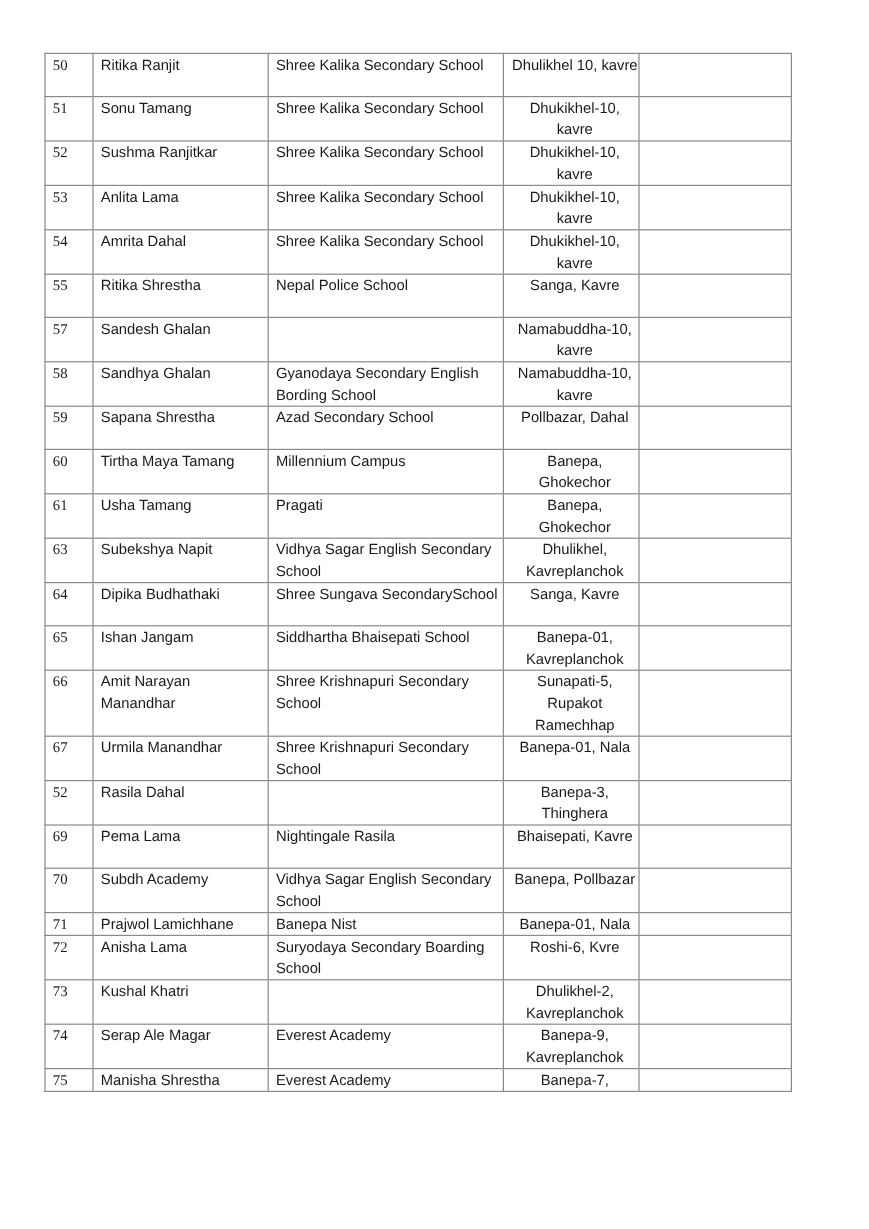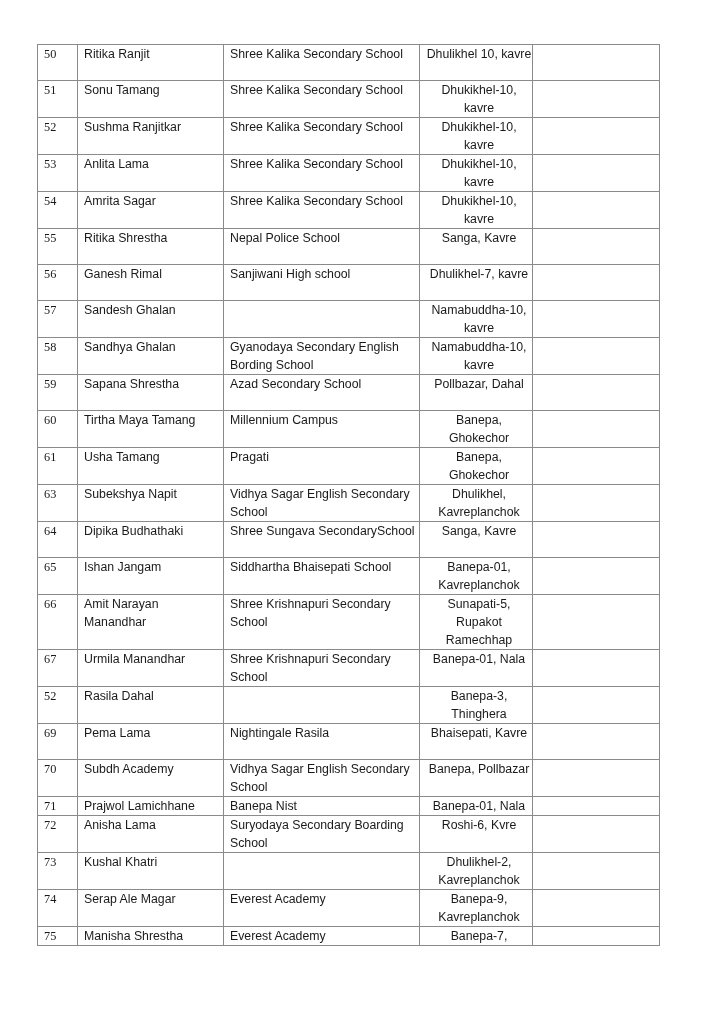--- a/index.html
+++ b/index.html
@@ -46,37 +46,30 @@
       </tr>
       <tr class="h2">
         <td class="c0">53</td>
         <td class="c1">Anlita Lama</td>
         <td class="c2">Shree Kalika Secondary School</td>
         <td class="c3">Dhukikhel-10, kavre</td>
         <td class="c4"></td>
       </tr>
       <tr class="h2">
         <td class="c0">54</td>
-        <td class="c1">Amrita Sagar</td>
+        <td class="c1">Amrita Dahal</td>
         <td class="c2">Shree Kalika Secondary School</td>
         <td class="c3">Dhukikhel-10, kavre</td>
         <td class="c4"></td>
       </tr>
       <tr class="h2">
         <td class="c0">55</td>
         <td class="c1">Ritika Shrestha</td>
         <td class="c2">Nepal Police School</td>
         <td class="c3">Sanga, Kavre</td>
-        <td class="c4"></td>
-      </tr>
-      <tr class="h2">
-        <td class="c0">56</td>
-        <td class="c1">Ganesh Rimal</td>
-        <td class="c2">Sanjiwani High school</td>
-        <td class="c3">Dhulikhel-7, kavre</td>
         <td class="c4"></td>
       </tr>
       <tr class="h2">
         <td class="c0">57</td>
         <td class="c1">Sandesh Ghalan</td>
         <td class="c2"></td>
         <td class="c3">Namabuddha-10, kavre</td>
         <td class="c4"></td>
       </tr>
       <tr class="h2">

